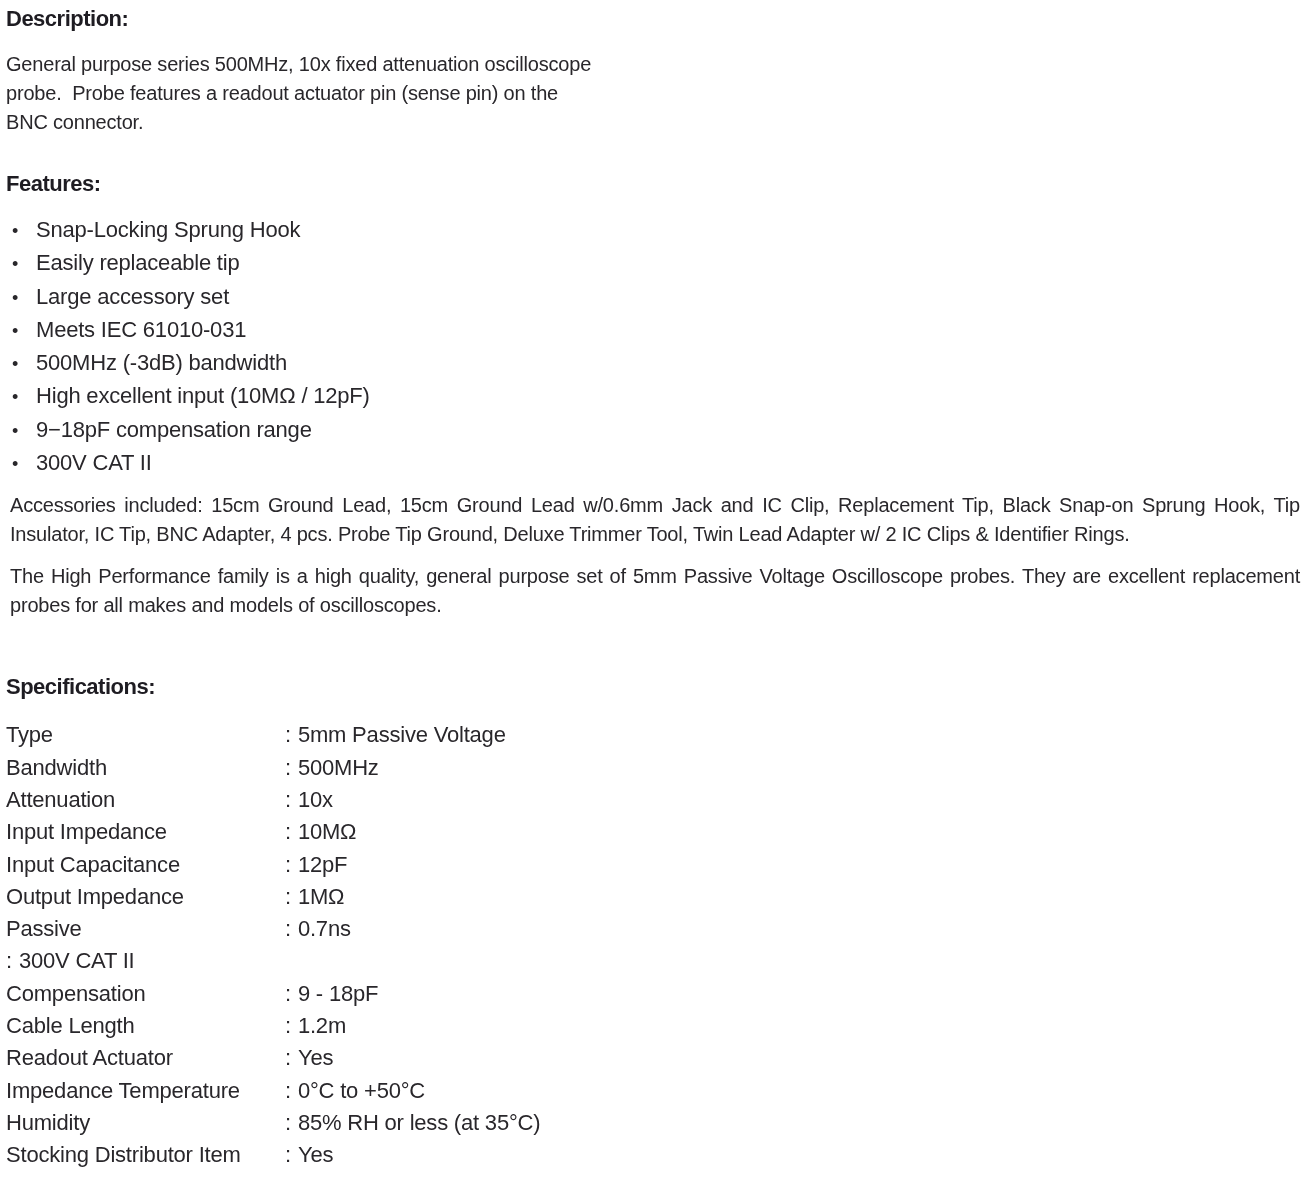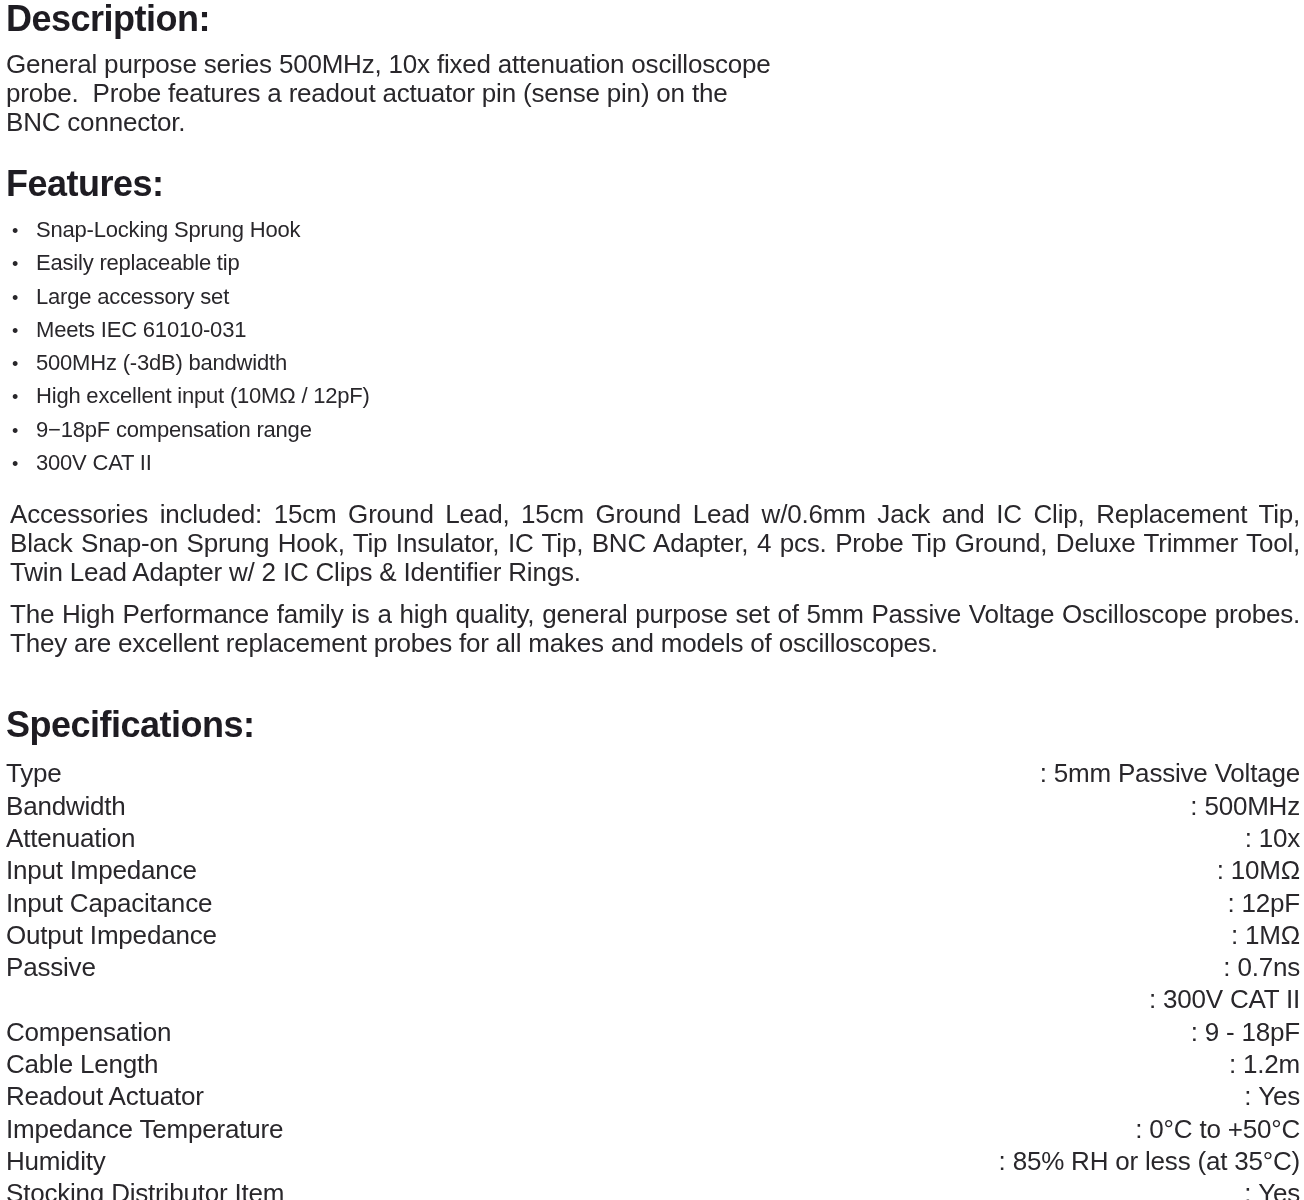--- a/index.html
+++ b/index.html
@@ -12,43 +12,43 @@
     height: 1200px;
     overflow: hidden;
     font-family: "Liberation Sans", "DejaVu Sans", sans-serif;
     color: #29272b;
     -webkit-font-smoothing: antialiased;
   }
   .page {
     padding: 2px 4px 0 6px;
   }
   .section-heading {
-    font-size: 36px;
+    font-size: 22px;
     line-height: 34px;
     font-weight: bold;
     color: #1e1c22;
     letter-spacing: -0.5px;
     margin: 0;
   }
   .heading-features { margin-top: 30px; }
   .heading-specifications { margin-top: 50px; }
 
   .body-text {
-    font-size: 26px;
+    font-size: 20px;
     letter-spacing: -0.2px;
     line-height: 29px;
     margin: 0;
   }
   .desc-para {
     margin-top: 14px;
     white-space: pre-wrap;
   }
   .justified-para {
     text-align: justify;
-    margin-top: 20px;
+    margin-top: 11px;
     padding-left: 4px;
   }
   .family-para {
     margin-top: 13px;
   }
 
   .features-list {
     list-style: none;
     margin: 13px 0 0 0;
     padding: 0;
@@ -66,30 +66,29 @@
     box-sizing: border-box;
     font-size: 18px;
     flex: 0 0 30px;
   }
 
   .spec-table {
     margin-top: 15px;
   }
   .spec-row {
     display: flex;
-    font-size: 26px;
+    font-size: 22px;
     letter-spacing: -0.2px;
     line-height: 32.3px;
   }
   .spec-label {
     flex: 0 0 279px;
   }
   .spec-value-cell {
     flex: 1 1 auto;
-    text-align: right;
   }
   .spec-value {
     margin-left: 7px;
   }
 </style>
 </head>
 <body>
 
 <div class="page">
 

